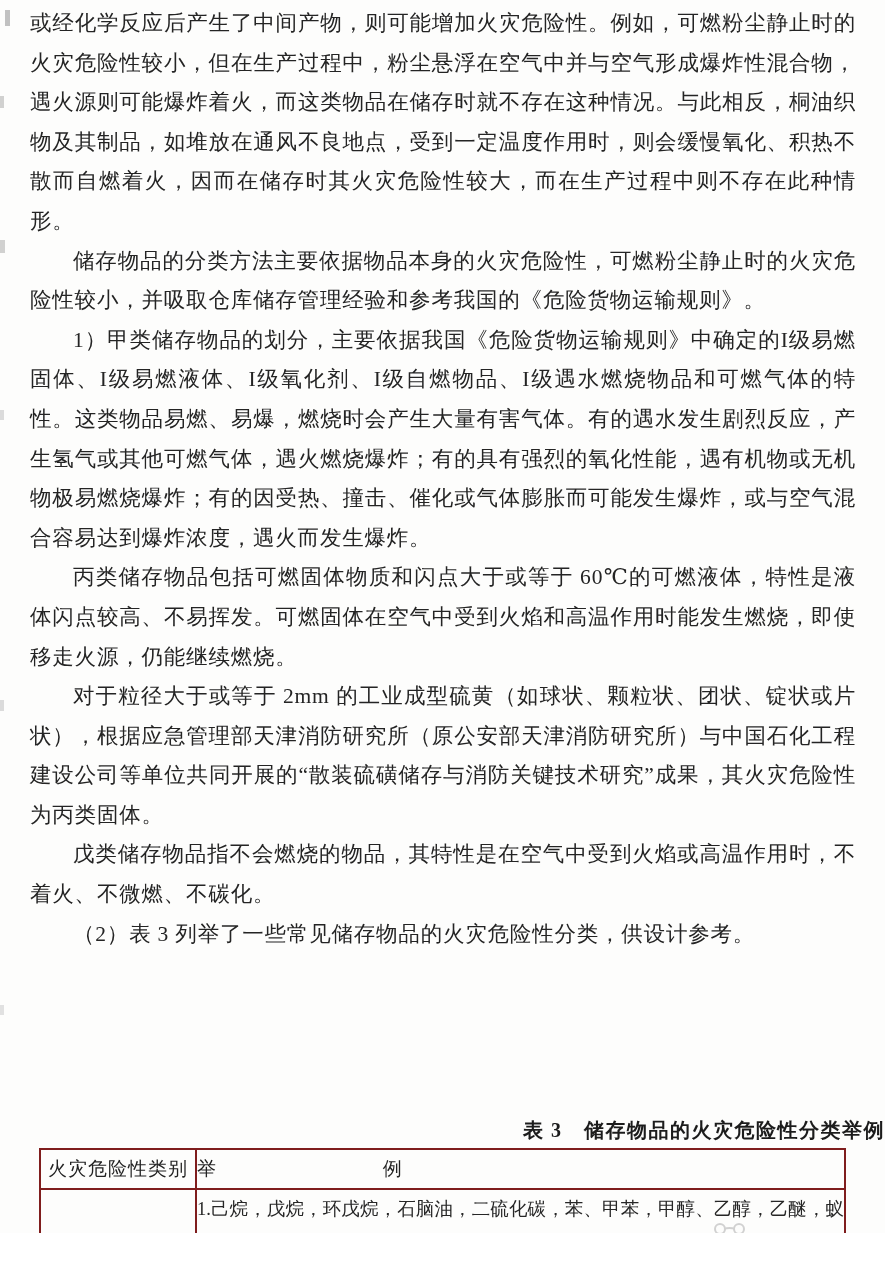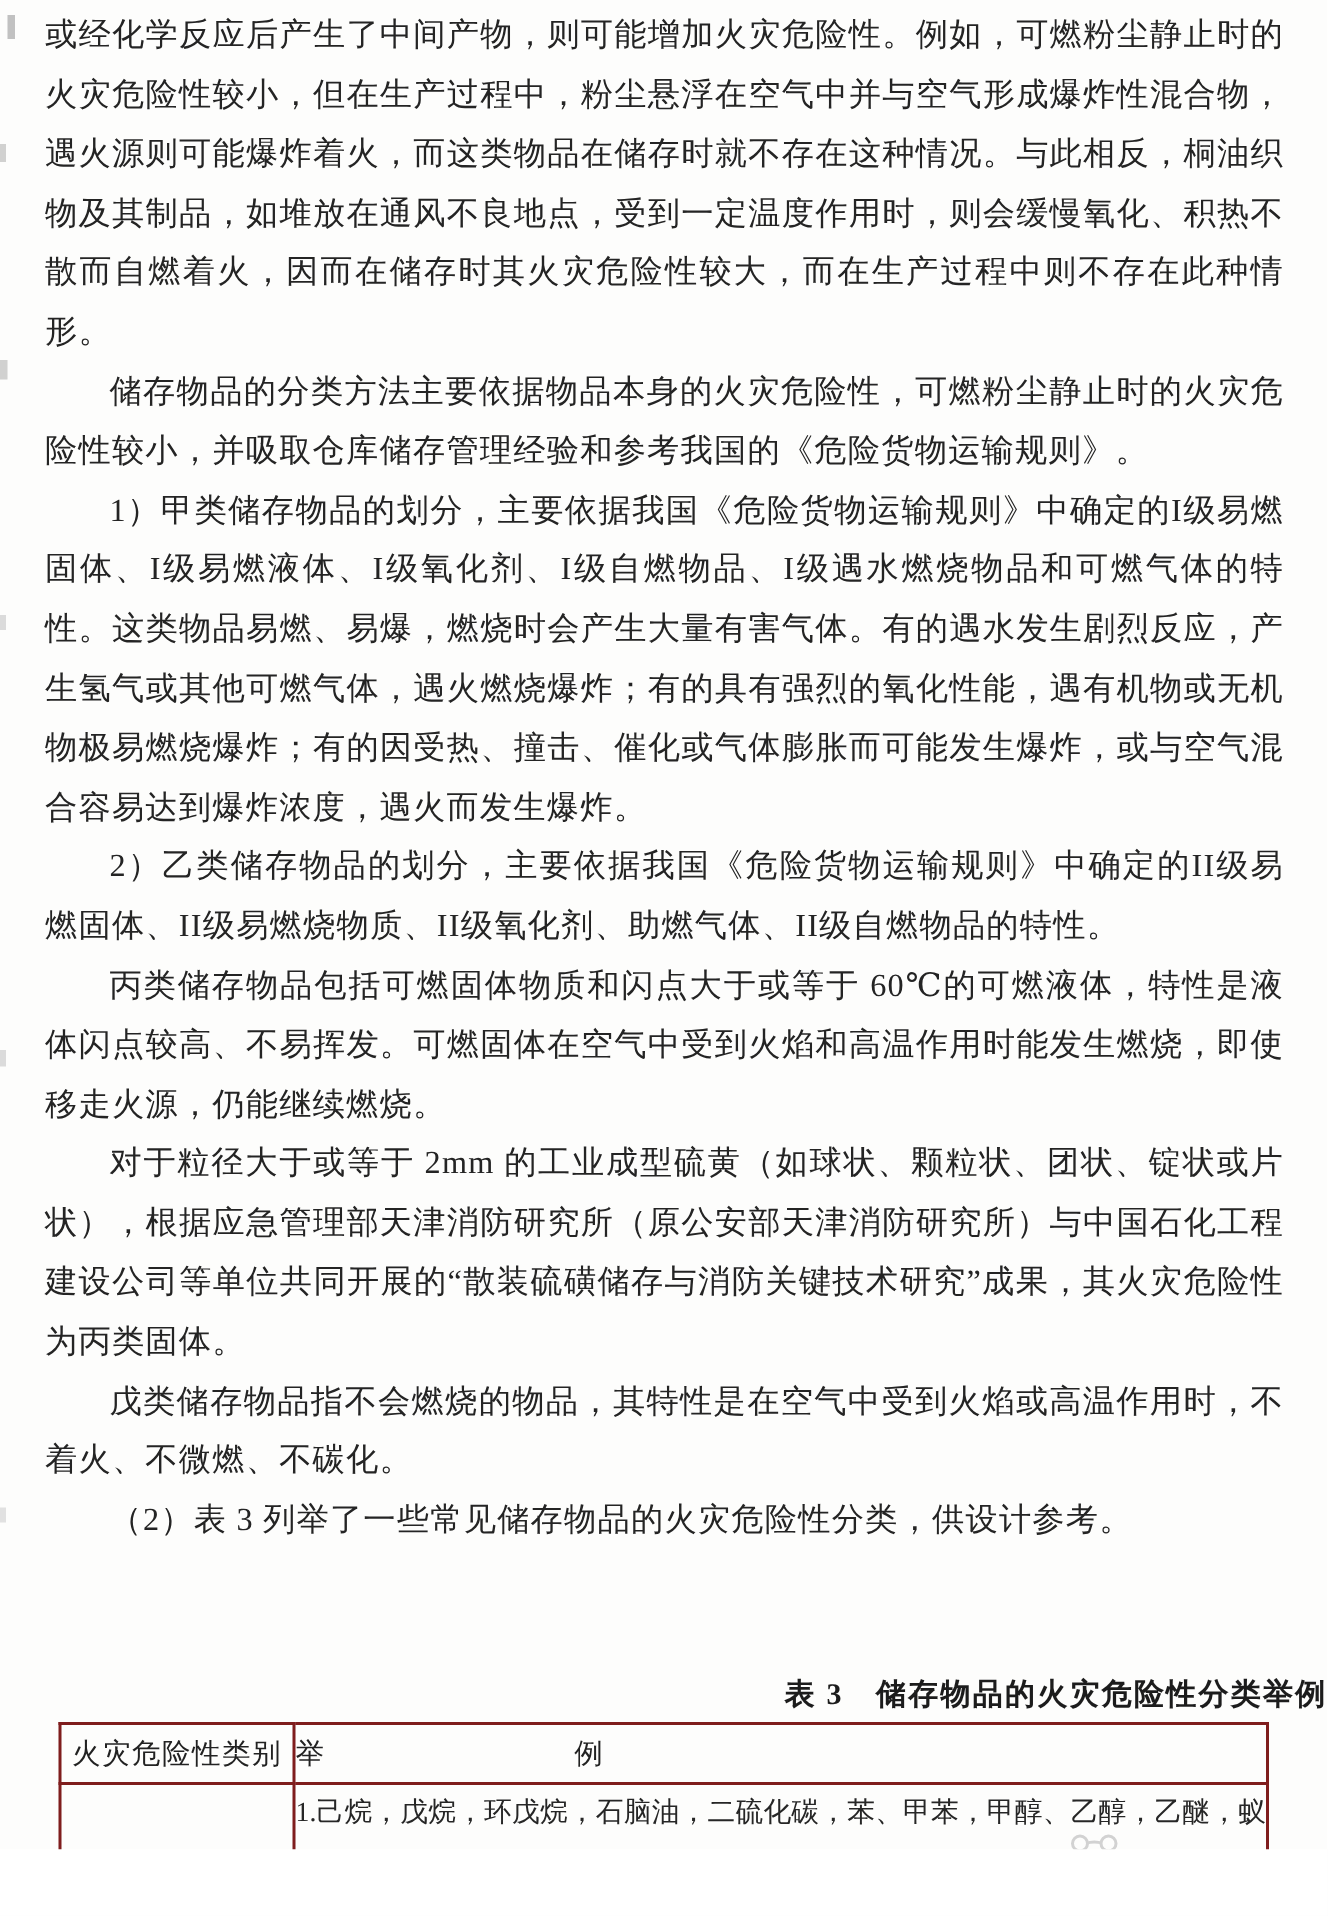--- a/index.html
+++ b/index.html
@@ -81,21 +81,20 @@
   <div class="spk" style="left:0;top:96px;width:4px;height:12px;"></div>
   <div class="spk" style="left:0;top:240px;width:5px;height:13px;"></div>
   <div class="spk" style="left:0;top:410px;width:4px;height:10px;opacity:.3;"></div>
   <div class="spk" style="left:0;top:700px;width:4px;height:11px;opacity:.3;"></div>
   <div class="spk" style="left:0;top:1005px;width:4px;height:10px;opacity:.25;"></div>
 
   <div class="body-text">
     <p class="no-indent">或经化学反应后产生了中间产物，则可能增加火灾危险性。例如，可燃粉尘静止时的火灾危险性较小，但在生产过程中，粉尘悬浮在空气中并与空气形成爆炸性混合物，遇火源则可能爆炸着火，而这类物品在储存时就不存在这种情况。与此相反，桐油织物及其制品，如堆放在通风不良地点，受到一定温度作用时，则会缓慢氧化、积热不散而自燃着火，因而在储存时其火灾危险性较大，而在生产过程中则不存在此种情形。</p>
     <p>储存物品的分类方法主要依据物品本身的火灾危险性，可燃粉尘静止时的火灾危险性较小，并吸取仓库储存管理经验和参考我国的《危险货物运输规则》。</p>
     <p>1）甲类储存物品的划分，主要依据我国《危险货物运输规则》中确定的I级易燃固体、I级易燃液体、I级氧化剂、I级自燃物品、I级遇水燃烧物品和可燃气体的特性。这类物品易燃、易爆，燃烧时会产生大量有害气体。有的遇水发生剧烈反应，产生氢气或其他可燃气体，遇火燃烧爆炸；有的具有强烈的氧化性能，遇有机物或无机物极易燃烧爆炸；有的因受热、撞击、催化或气体膨胀而可能发生爆炸，或与空气混合容易达到爆炸浓度，遇火而发生爆炸。</p>
-    <p>2）乙类储存物品的划分，主要依据我国《危险货物运输规则》中确定的II级易燃固体、II级易燃烧物质、II级氧化剂、助燃气体、II级自燃物品的特性。</p>
     <p>丙类储存物品包括可燃固体物质和闪点大于或等于 60℃的可燃液体，特性是液体闪点较高、不易挥发。可燃固体在空气中受到火焰和高温作用时能发生燃烧，即使移走火源，仍能继续燃烧。</p>
     <p>对于粒径大于或等于 2mm 的工业成型硫黄（如球状、颗粒状、团状、锭状或片状），根据应急管理部天津消防研究所（原公安部天津消防研究所）与中国石化工程建设公司等单位共同开展的“散装硫磺储存与消防关键技术研究”成果，其火灾危险性为丙类固体。</p>
     <p>戊类储存物品指不会燃烧的物品，其特性是在空气中受到火焰或高温作用时，不着火、不微燃、不碳化。</p>
     <p>（2）表 3 列举了一些常见储存物品的火灾危险性分类，供设计参考。</p>
   </div>
 
   <div class="tbl-caption">表 3　储存物品的火灾危险性分类举例</div>
 
   <table class="haz">
     <tbody>

